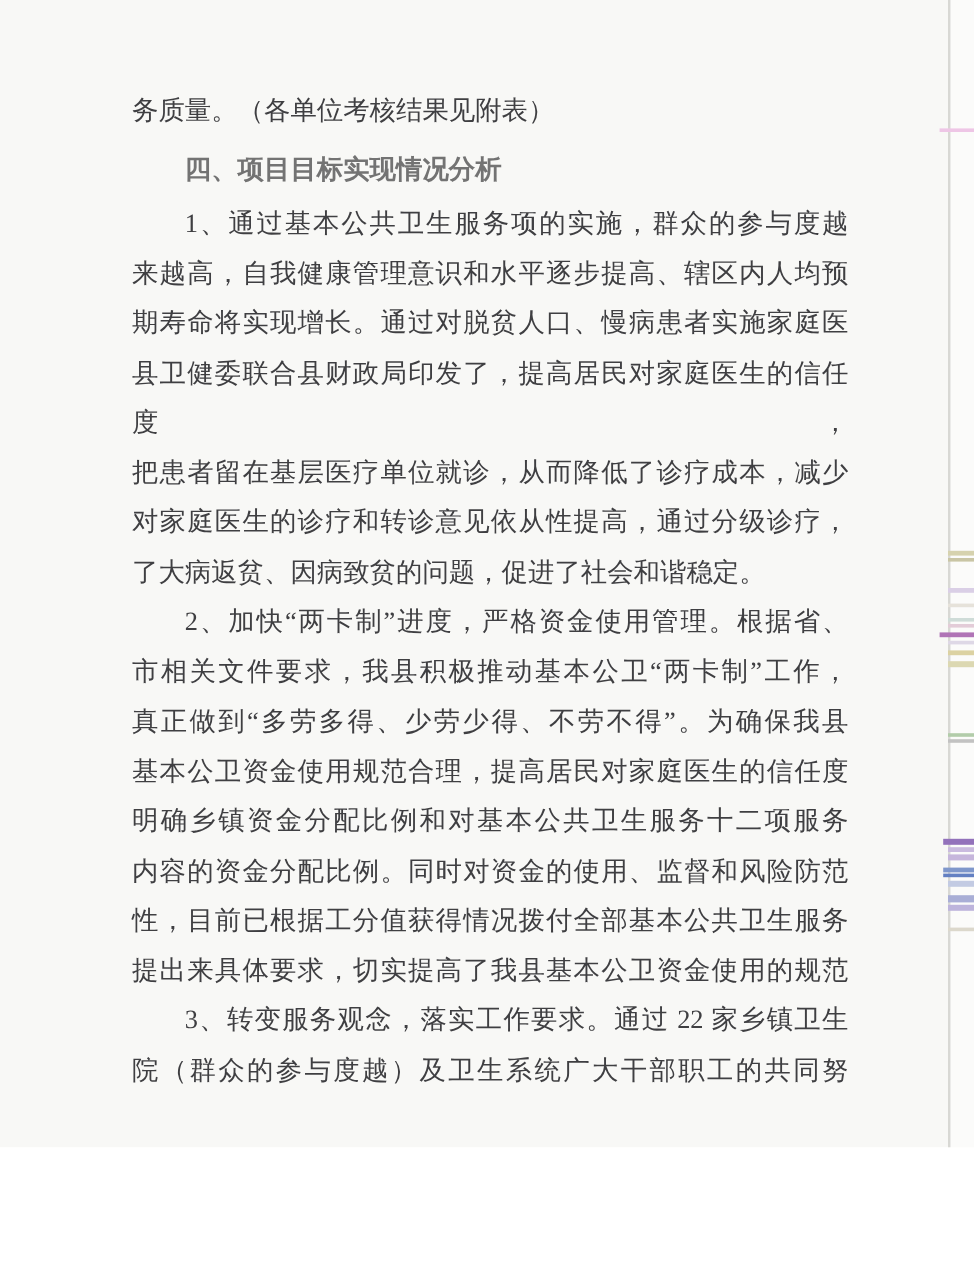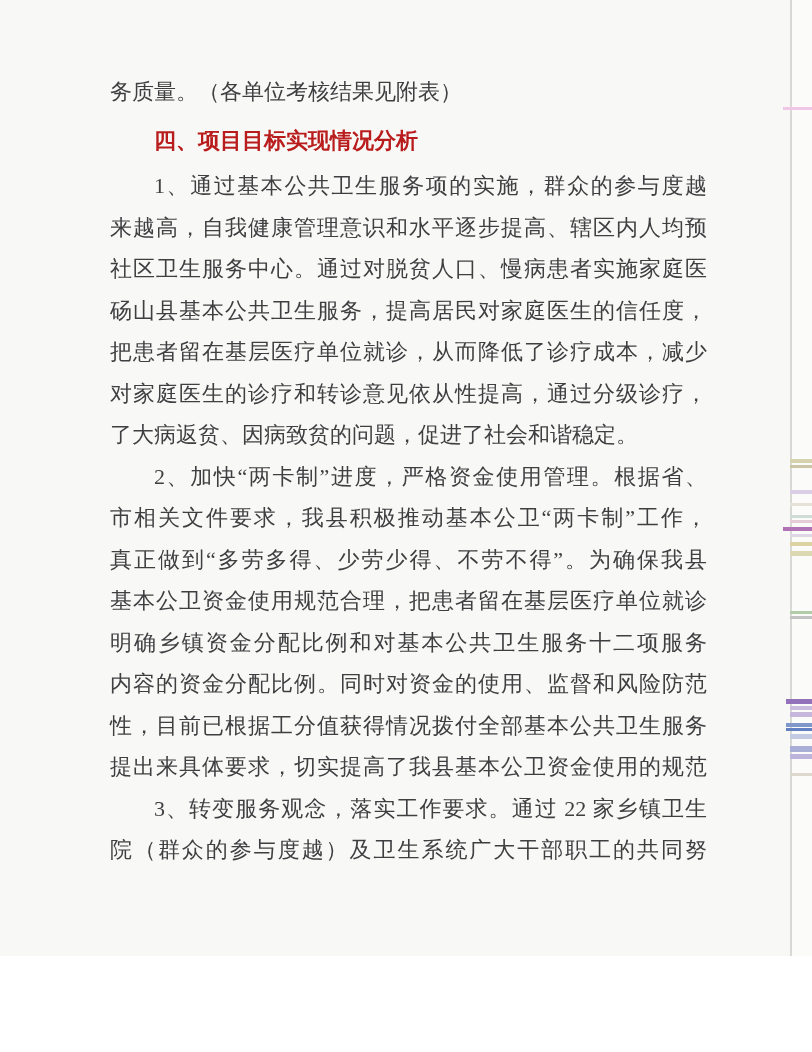--- a/index.html
+++ b/index.html
@@ -56,47 +56,47 @@
     text-align-last: justify;
   }
   .line.indent {
     text-indent: 44px;
   }
   .line.heading {
     font-family: "Liberation Sans", "DejaVu Sans", sans-serif;
     font-weight: bold;
     font-size: 22px;
     margin: 7px 0 4px 0;
-    color: #b91c1c;
+    color: #737373;
   }
   .streak {
     position: absolute;
     right: 0;
   }
 </style>
 </head>
 <body>
 
 <div class="paper">
   <div class="outer-margin"></div>
   <div class="edge-line" id="edge-line" style="left: 790px; background: rgb(216, 216, 212);"></div>
   <div class="doc-body" id="doc-lines" style="color: rgb(63, 63, 66);">
       <div class="line">务质量。（各单位考核结果见附表）</div>
       <div class="line heading indent">四、项目目标实现情况分析</div>
       <div class="line indent justify">1、通过基本公共卫生服务项的实施，群众的参与度越</div>
       <div class="line justify">来越高，自我健康管理意识和水平逐步提高、辖区内人均预</div>
-      <div class="line justify">社区卫生服务中心。通过对脱贫人口、慢病患者实施家庭医</div>
-      <div class="line justify">砀山县基本公共卫生服务，提高居民对家庭医生的信任度，</div>
+      <div class="line justify">期寿命将实现增长。通过对脱贫人口、慢病患者实施家庭医</div>
+      <div class="line justify">县卫健委联合县财政局印发了，提高居民对家庭医生的信任度，</div>
       <div class="line justify">把患者留在基层医疗单位就诊，从而降低了诊疗成本，减少</div>
       <div class="line justify">对家庭医生的诊疗和转诊意见依从性提高，通过分级诊疗，</div>
       <div class="line">了大病返贫、因病致贫的问题，促进了社会和谐稳定。</div>
       <div class="line indent justify">2、加快“两卡制”进度，严格资金使用管理。根据省、</div>
       <div class="line justify">市相关文件要求，我县积极推动基本公卫“两卡制”工作，</div>
       <div class="line justify">真正做到“多劳多得、少劳少得、不劳不得”。为确保我县</div>
-      <div class="line justify">基本公卫资金使用规范合理，把患者留在基层医疗单位就诊</div>
+      <div class="line justify">基本公卫资金使用规范合理，提高居民对家庭医生的信任度</div>
       <div class="line justify">明确乡镇资金分配比例和对基本公共卫生服务十二项服务</div>
       <div class="line justify">内容的资金分配比例。同时对资金的使用、监督和风险防范</div>
       <div class="line justify">性，目前已根据工分值获得情况拨付全部基本公共卫生服务</div>
       <div class="line justify">提出来具体要求，切实提高了我县基本公卫资金使用的规范</div>
       <div class="line indent justify">3、转变服务观念，落实工作要求。通过 22 家乡镇卫生</div>
       <div class="line justify">院（群众的参与度越）及卫生系统广大干部职工的共同努</div>
     </div>
   <div id="artifact-layer">
       <div class="streak" style="top: 107px; left: 783px; height: 3px; background: rgb(238, 198, 230);"></div>
       <div class="streak" style="top: 459px; left: 790px; height: 4px; background: rgb(214, 210, 174);"></div>

